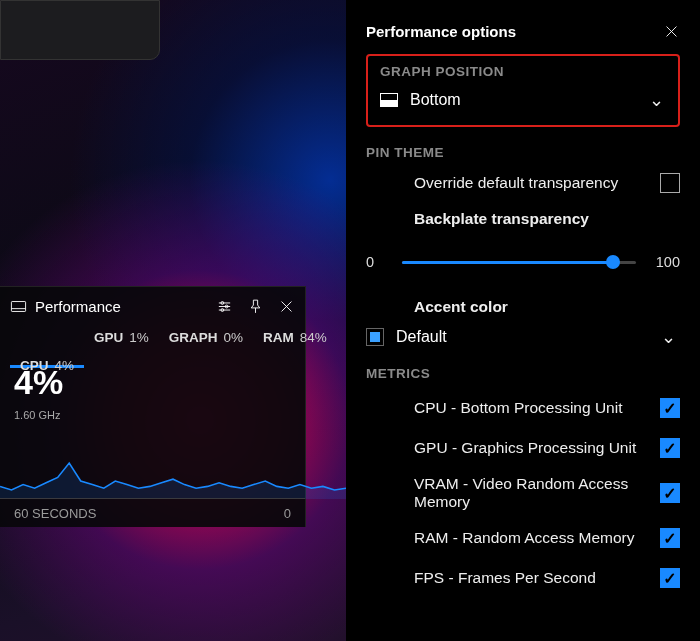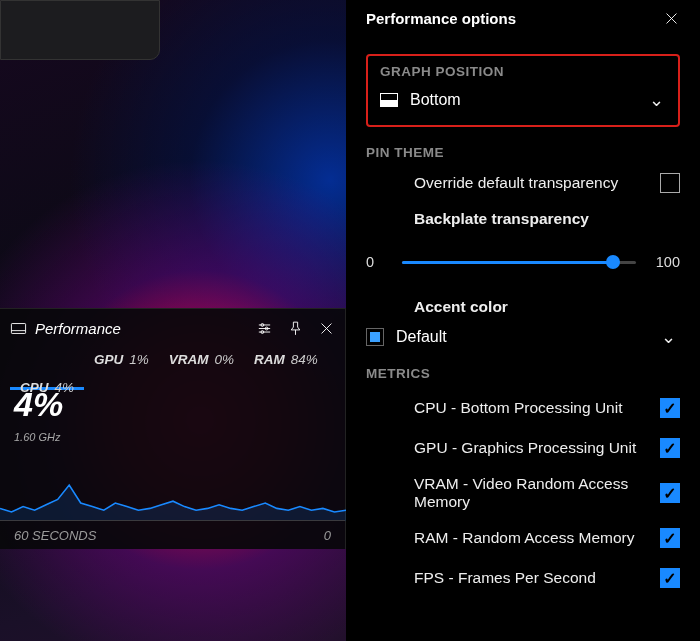--- a/index.html
+++ b/index.html
@@ -15,23 +15,23 @@
   
   .mini-card {
     position: absolute; left: 0; top: 0; width: 160px; height: 60px;
     background: #1c1c1f; border: 1px solid #333;
     border-top-left-radius: 0; border-top-right-radius: 0;
     border-bottom-right-radius: 10px;
   }
 
   
   .perf {
-    position: absolute; left: 0; top: 308px; width: 346px;
+    position: absolute; left: 0; top: 286px; width: 306px;
     background: rgba(8,8,10,0.92);
-    border-top: 1px solid #222; border-right: 1px solid #222; font-style: italic;
+    border-top: 1px solid #222; border-right: 1px solid #222;
   }
   .perf-hdr { display: flex; align-items: center; height: 38px; padding: 0 10px; font-size: 15px; }
   .perf-hdr .title { display: flex; align-items: center; gap: 8px; flex: 1; }
   .perf-hdr .icons { display: flex; gap: 14px; font-size: 17px; }
   .perf-hdr svg, .perf-hdr .iconbox { width: 17px; height: 17px; stroke: #fff; stroke-width: 1.3; fill: none; }
   .tabs { display: flex; gap: 0; padding: 0 10px; height: 28px; font-size: 13.5px; font-weight: 600; }
   .tab { display: flex; gap: 6px; align-items: center; padding: 0 10px; color: #ddd; border-bottom: 3px solid transparent; cursor: pointer; }
   .tab.active { border-bottom-color: #1989ff; margin-top: 40px; }
   .tab .v { font-weight: 400; color: #ccc; }
   .body { padding: 12px 14px 6px; }
@@ -43,21 +43,21 @@
   .chart-labels { position: absolute; left: 0; right: 0; bottom: 0; display: flex; justify-content: space-between; font-size: 13px; color: #9a9a9a; }
 
   
   .opts {
     position: absolute; left: 346px; top: 0; right: 0; bottom: 0;
     background: #000;
     padding: 10px 20px 16px 20px;
     font-size: 14.5px;
     overflow: hidden;
   }
-  .opts-hdr { display: flex; align-items: flex-start; height: 30px; }
+  .opts-hdr { display: flex; align-items: flex-end; height: 30px; }
   .opts-hdr .t { font-weight: 600; font-size: 15px; flex: 1; }
   .opts-hdr svg { width: 17px; height: 17px; stroke: #fff; stroke-width: 1.3; fill: none; }
   .section {
     margin-top: 18px;
   }
   .section-label { font-size: 13.5px; font-weight: 600; letter-spacing: 0.5px; color: #8a8a8a; }
   .dropdown { display: flex; align-items: center; margin-top: 10px; cursor: pointer; padding-right: 4px; }
   .dropdown .glyph { width: 18px; height: 14px; margin-right: 12px; border: 1px solid #fff; position: relative; }
   .dropdown .glyph::after { content:""; position:absolute; left:0; right:0; bottom:0; height:6px; background:#fff; }
   .dropdown .txt { flex: 1; font-size: 16px; }
@@ -118,21 +118,21 @@
   <div class="tabs" id="tabs">
       <div class="tab active">
         <span>CPU</span>
         <span class="v">4%</span>
       </div>
       <div class="tab">
         <span>GPU</span>
         <span class="v">1%</span>
       </div>
       <div class="tab">
-        <span>VRAM</span>
+        <span>GRAPH</span>
         <span class="v">0%</span>
       </div>
       <div class="tab">
         <span>RAM</span>
         <span class="v">84%</span>
       </div>
     </div>
 
   <div class="body">
     <div class="big">4%</div>

